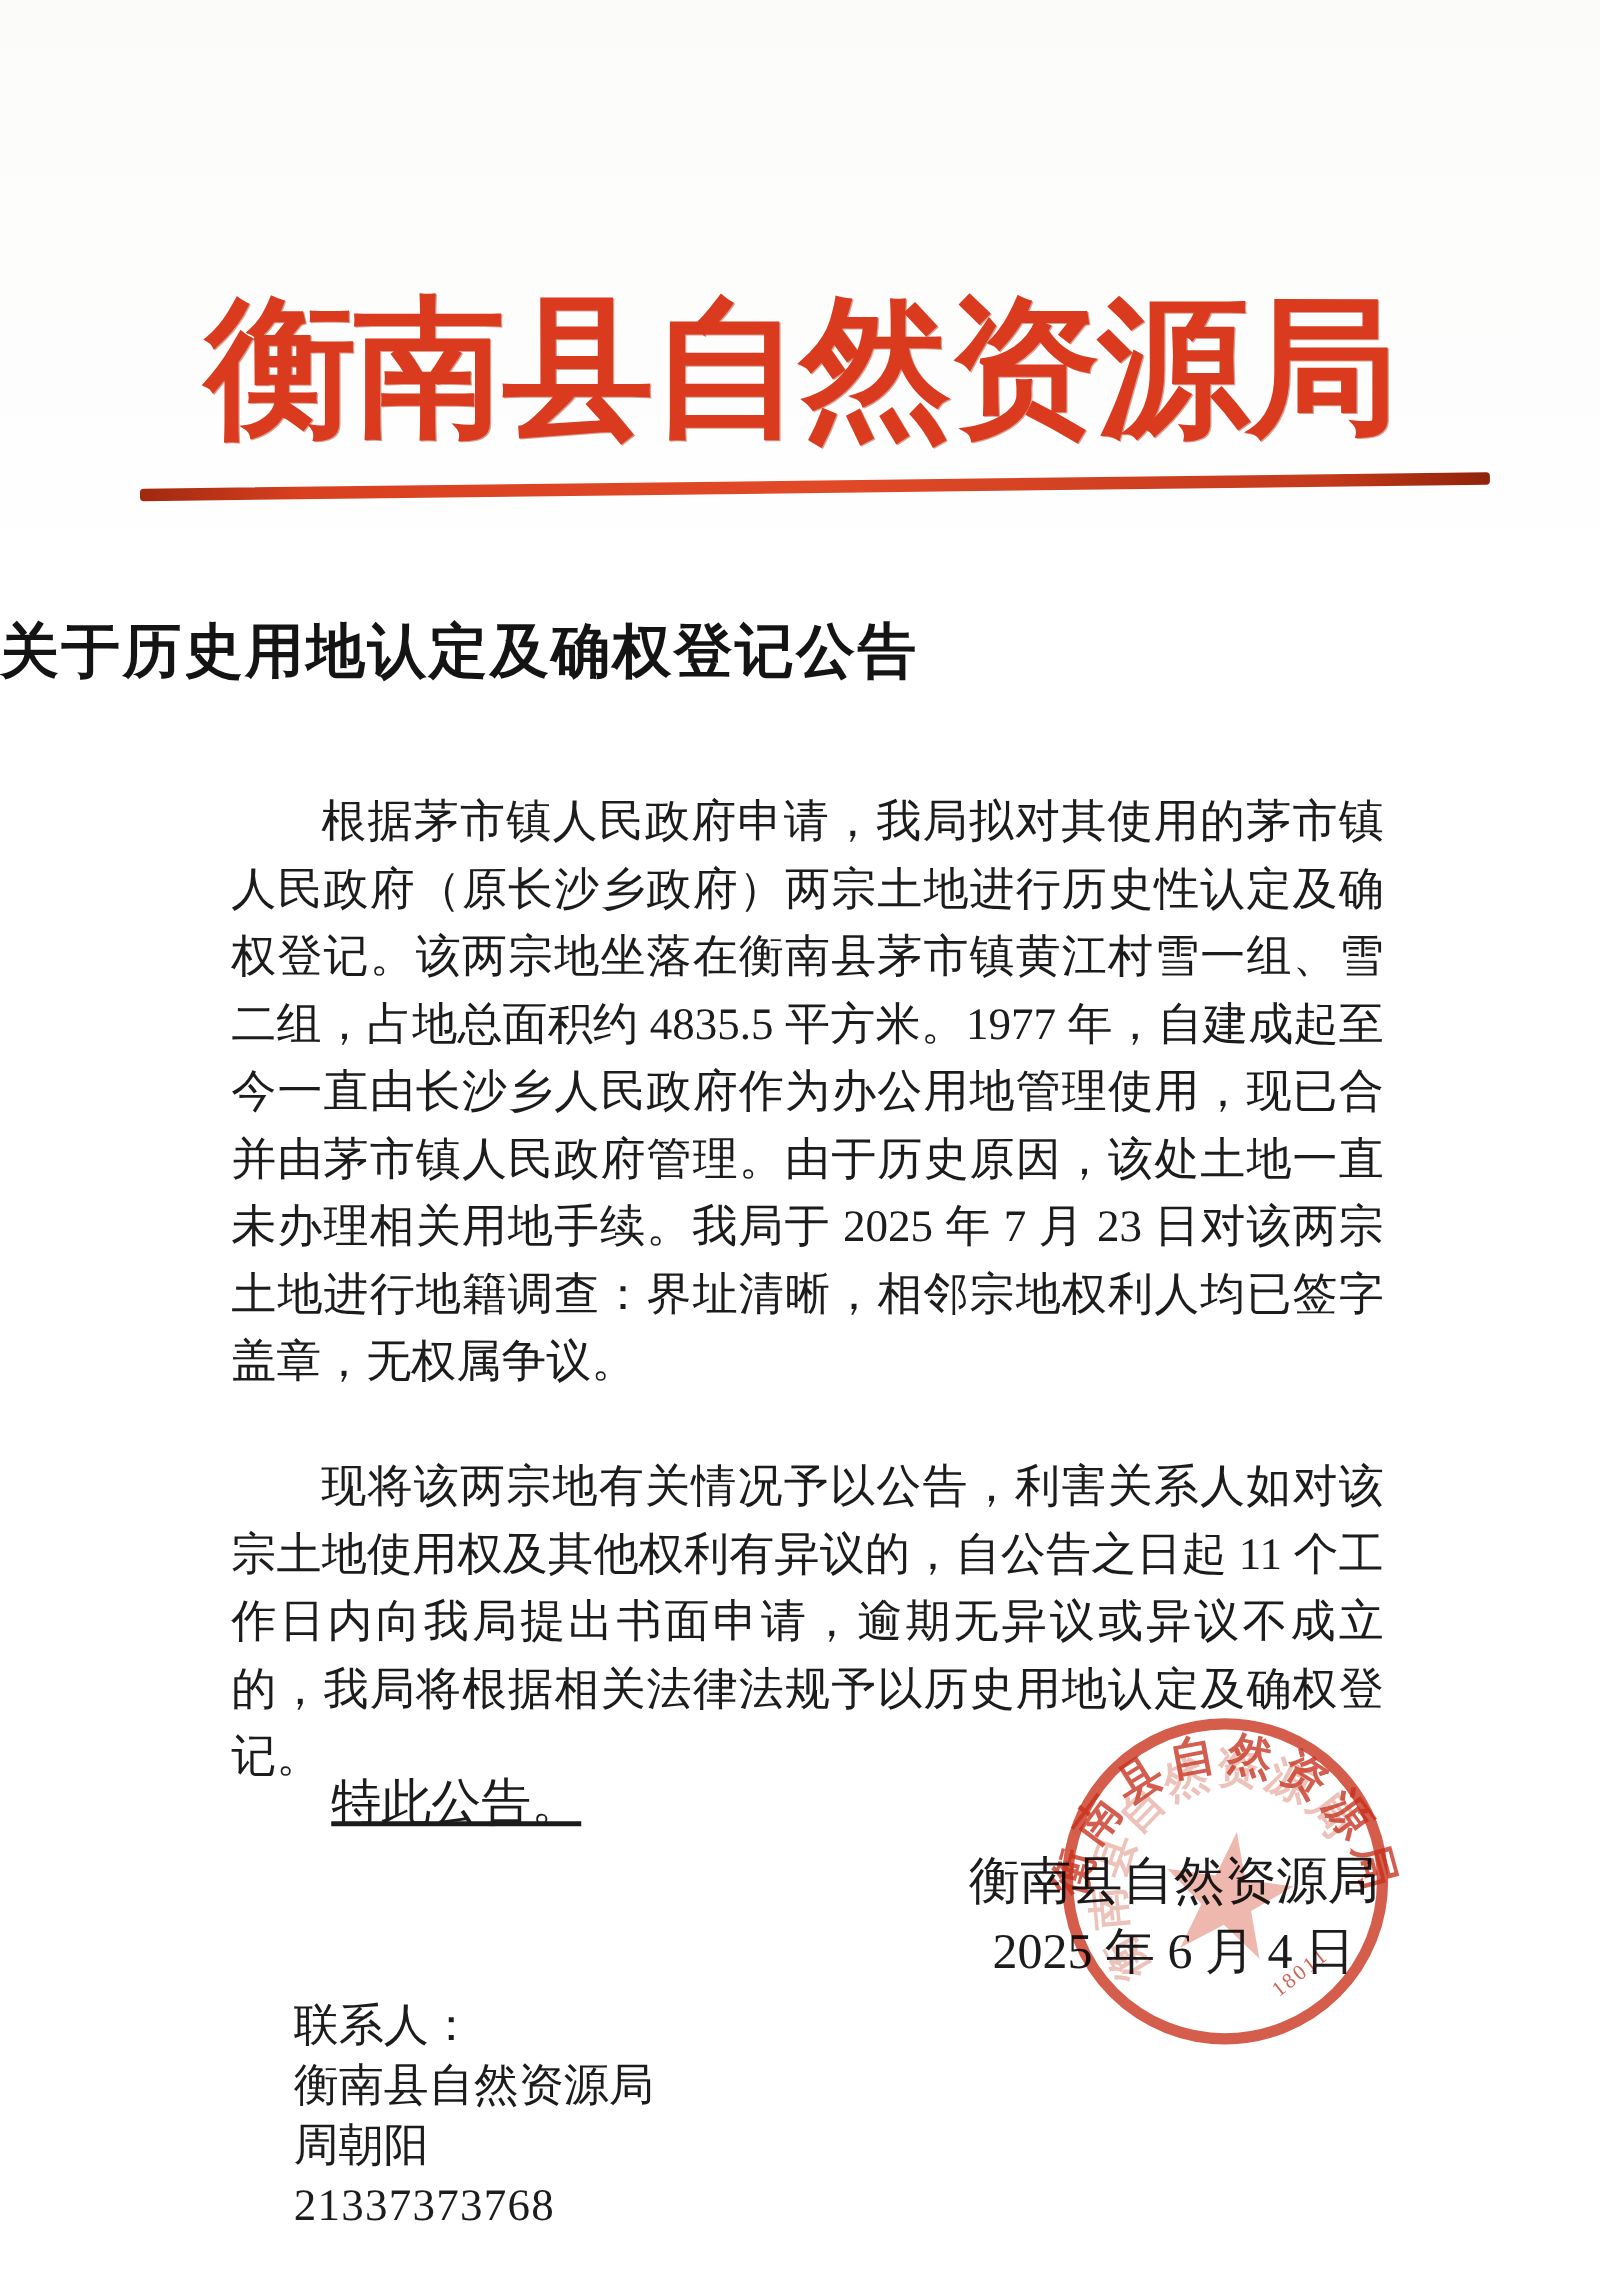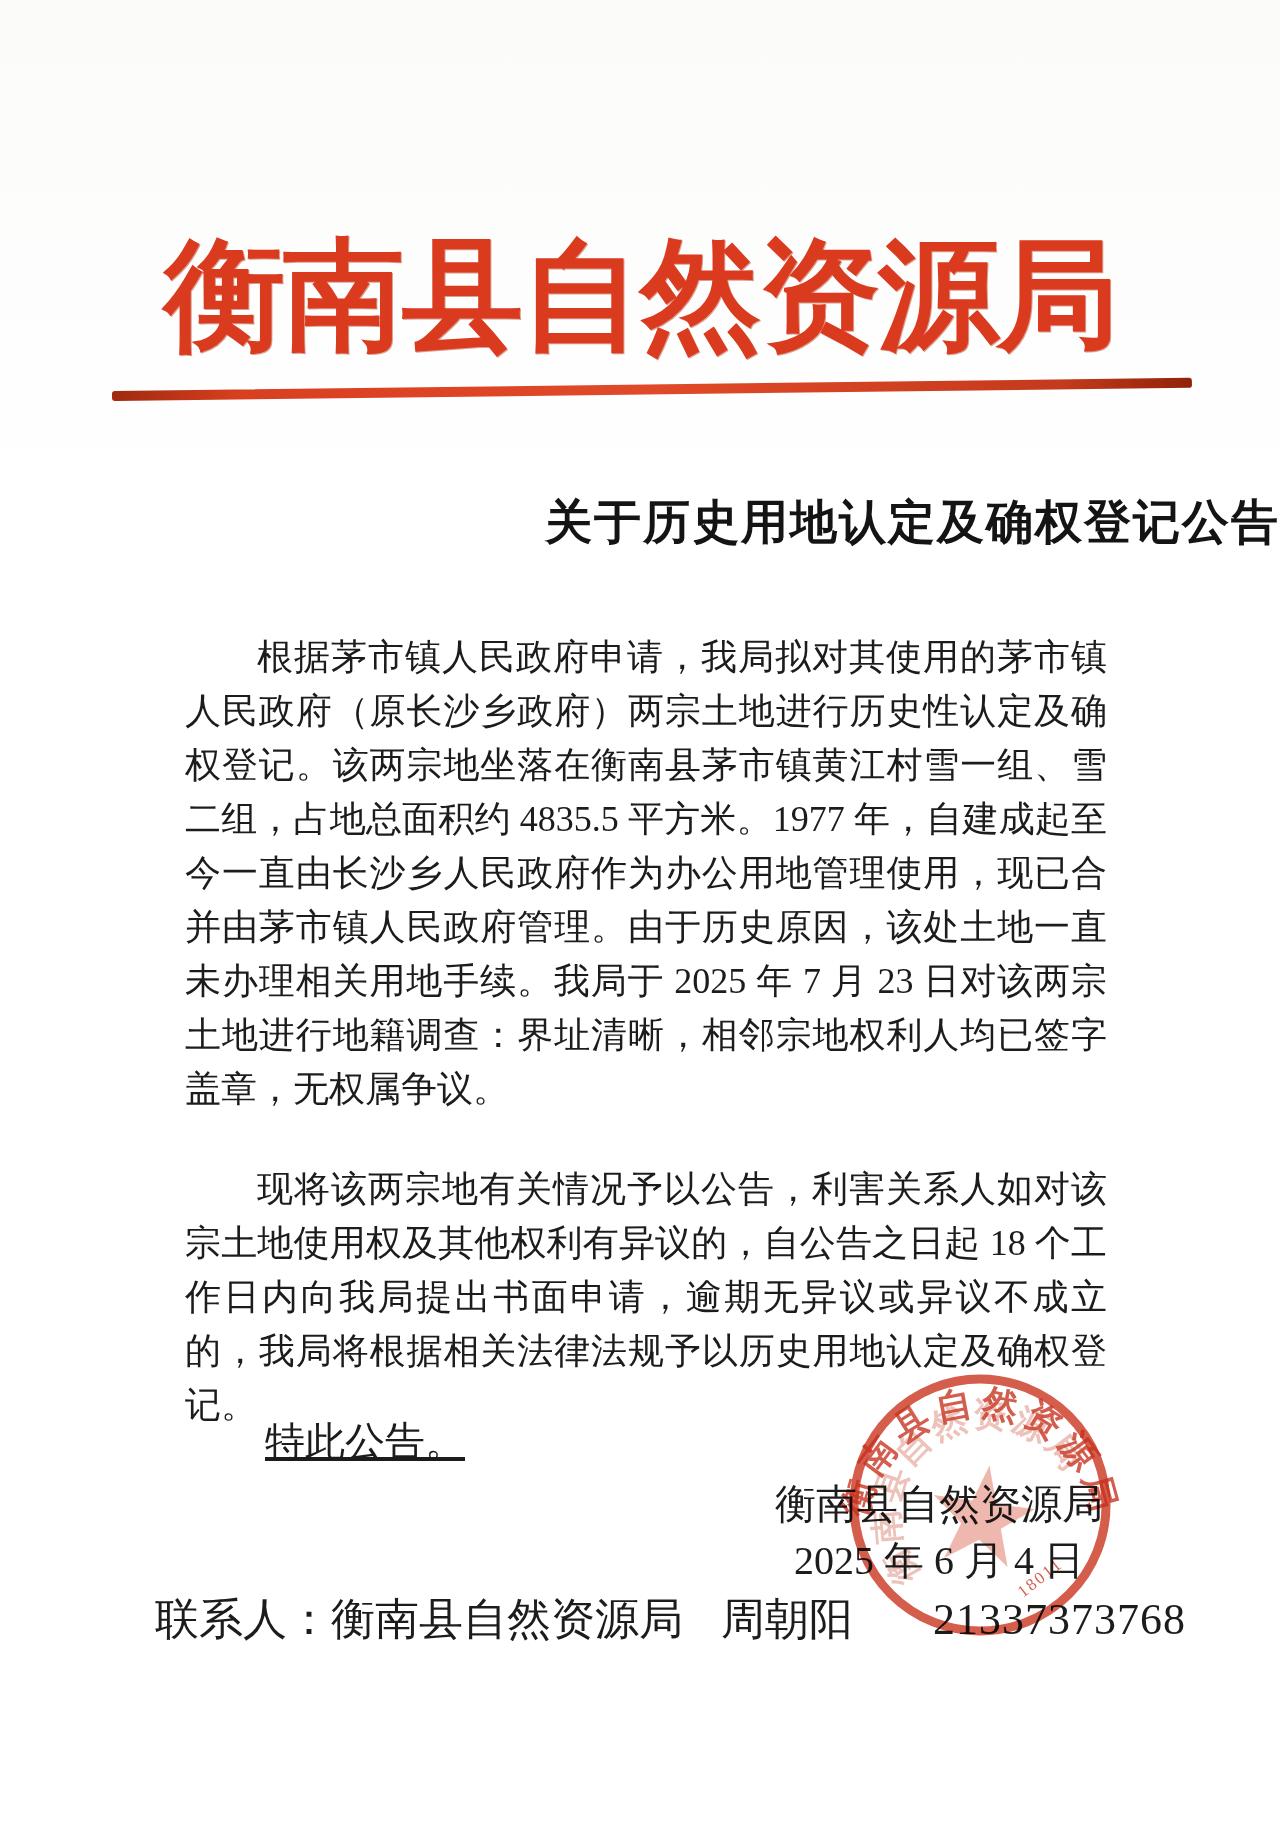--- a/index.html
+++ b/index.html
@@ -40,21 +40,21 @@
     background: linear-gradient(90deg, #a0290f 0%, #d8401f 12%, #e14a28 50%, #c43a1c 88%, #902309 100%);
     transform: rotate(-0.7deg);
     transform-origin: left center;
   }
 
   .doc-title {
     position: absolute;
     top: 495px;
     left: 0;
     width: 100%;
-    text-align: right;
+    text-align: left;
     font-size: 47px;
     line-height: 54px;
     font-weight: bold;
     letter-spacing: 2px;
     color: #141414;
     white-space: nowrap;
   }
 
   .doc-body {
     position: absolute;
@@ -100,24 +100,25 @@
     white-space: nowrap;
   }
 
   .contact-line {
     position: absolute;
     top: 1596px;
     left: 155px;
     width: 970px;
     display: flex;
     align-items: baseline;
-    font-size: 44px;
+    font-size: 36px;
     line-height: 48px;
     color: #1c1c1c;
     white-space: nowrap;
+    flex-direction: column;
   }
   .contact-person { margin-left: 38px; }
   .contact-phone { margin-left: 80px; letter-spacing: 1px; }
 
   .seal {
     position: absolute;
     left: 830px;
     top: 1355px;
     width: 300px;
     height: 300px;
@@ -131,21 +132,21 @@
 <div class="page">
 
   <div class="header-agency">衡南县自然资源局</div>
 
   <div class="header-divider"></div>
 
   <div class="doc-title">关于历史用地认定及确权登记公告</div>
 
   <div class="doc-body">
     <p>根据茅市镇人民政府申请，我局拟对其使用的茅市镇人民政府（原长沙乡政府）两宗土地进行历史性认定及确权登记。该两宗地坐落在衡南县茅市镇黄江村雪一组、雪二组，占地总面积约 4835.5 平方米。1977 年，自建成起至今一直由长沙乡人民政府作为办公用地管理使用，现已合并由茅市镇人民政府管理。由于历史原因，该处土地一直未办理相关用地手续。我局于 2025 年 7 月 23 日对该两宗土地进行地籍调查：界址清晰，相邻宗地权利人均已签字盖章，无权属争议。</p>
-    <p>现将该两宗地有关情况予以公告，利害关系人如对该宗土地使用权及其他权利有异议的，自公告之日起 18 个工作日内向我局提出书面申请，逾期无异议或异议不成立的，我局将根据相关法律法规予以历史用地认定及确权登记。</p>
+    <p>现将该两宗地有关情况予以公告，利害关系人如对该宗土地使用权及其他权利有异议的，自公告之日起 11 个工作日内向我局提出书面申请，逾期无异议或异议不成立的，我局将根据相关法律法规予以历史用地认定及确权登记。</p>
   </div>
 
   <div class="closing">特此公告。</div>
 
   <div class="sign-block">
     <div class="sign-agency">衡南县自然资源局</div>
     <div class="sign-date">2025 年 6 月 4 日</div>
   </div>
 
   <div class="contact-line">

